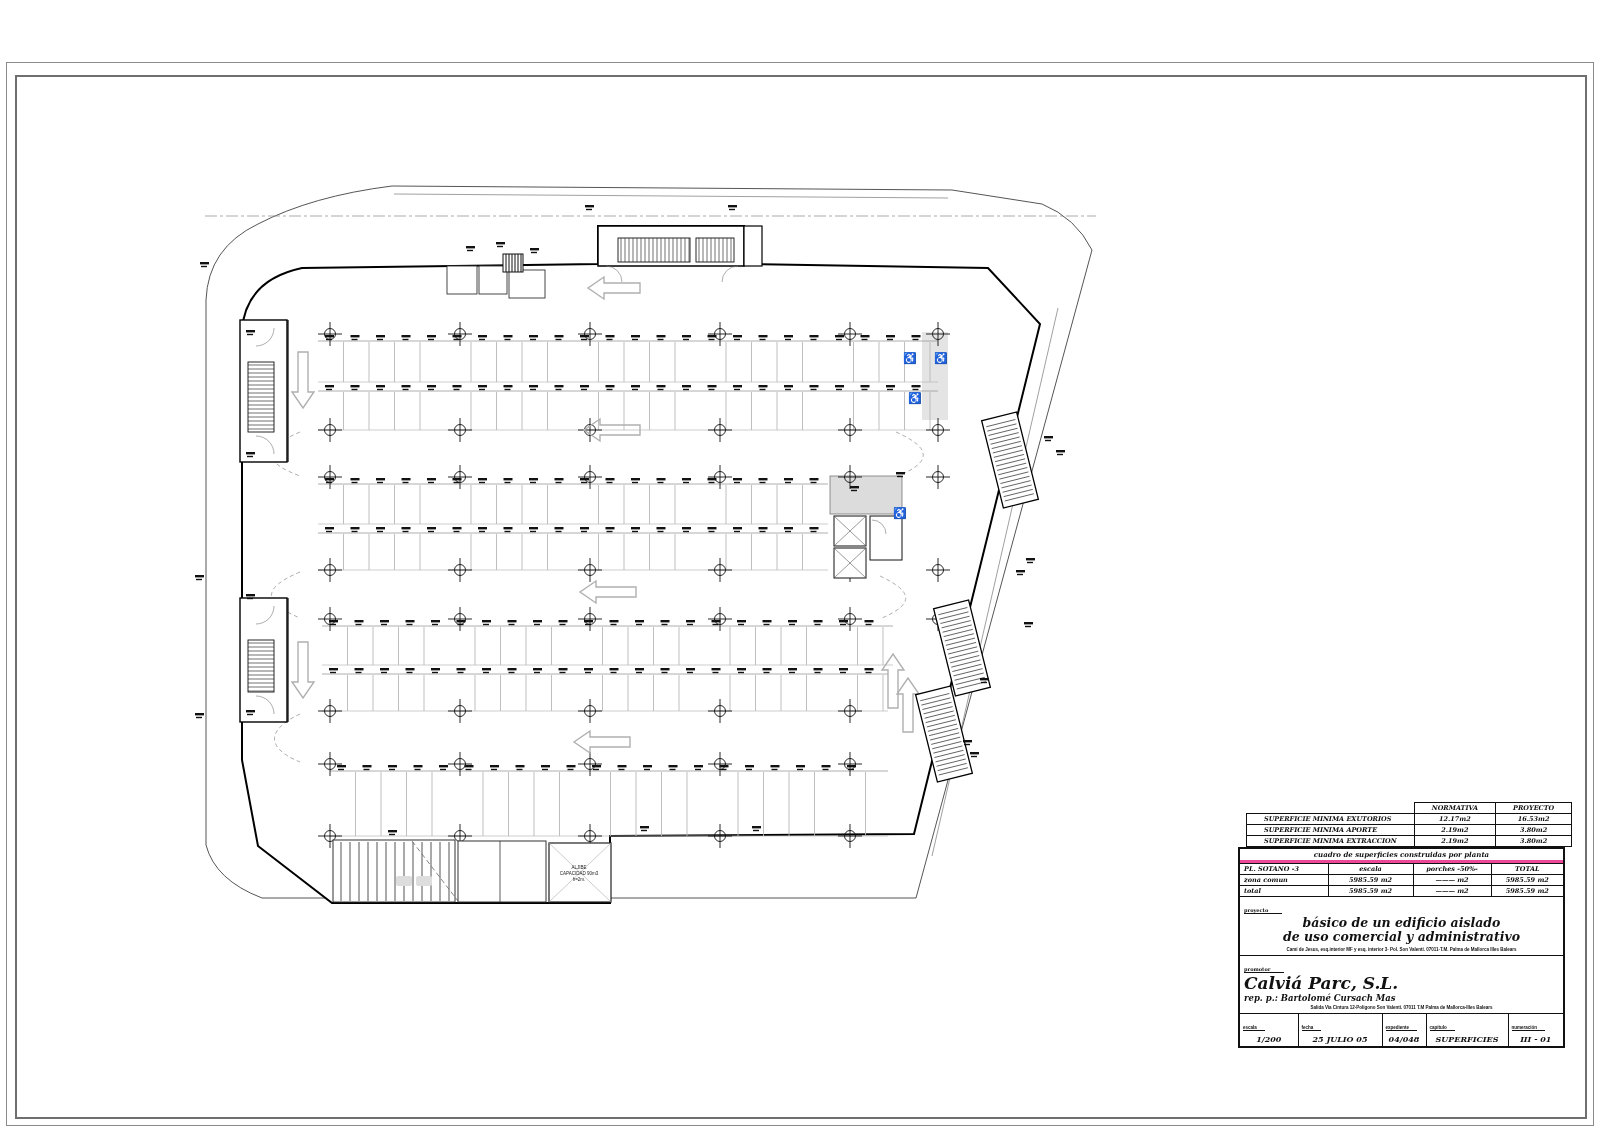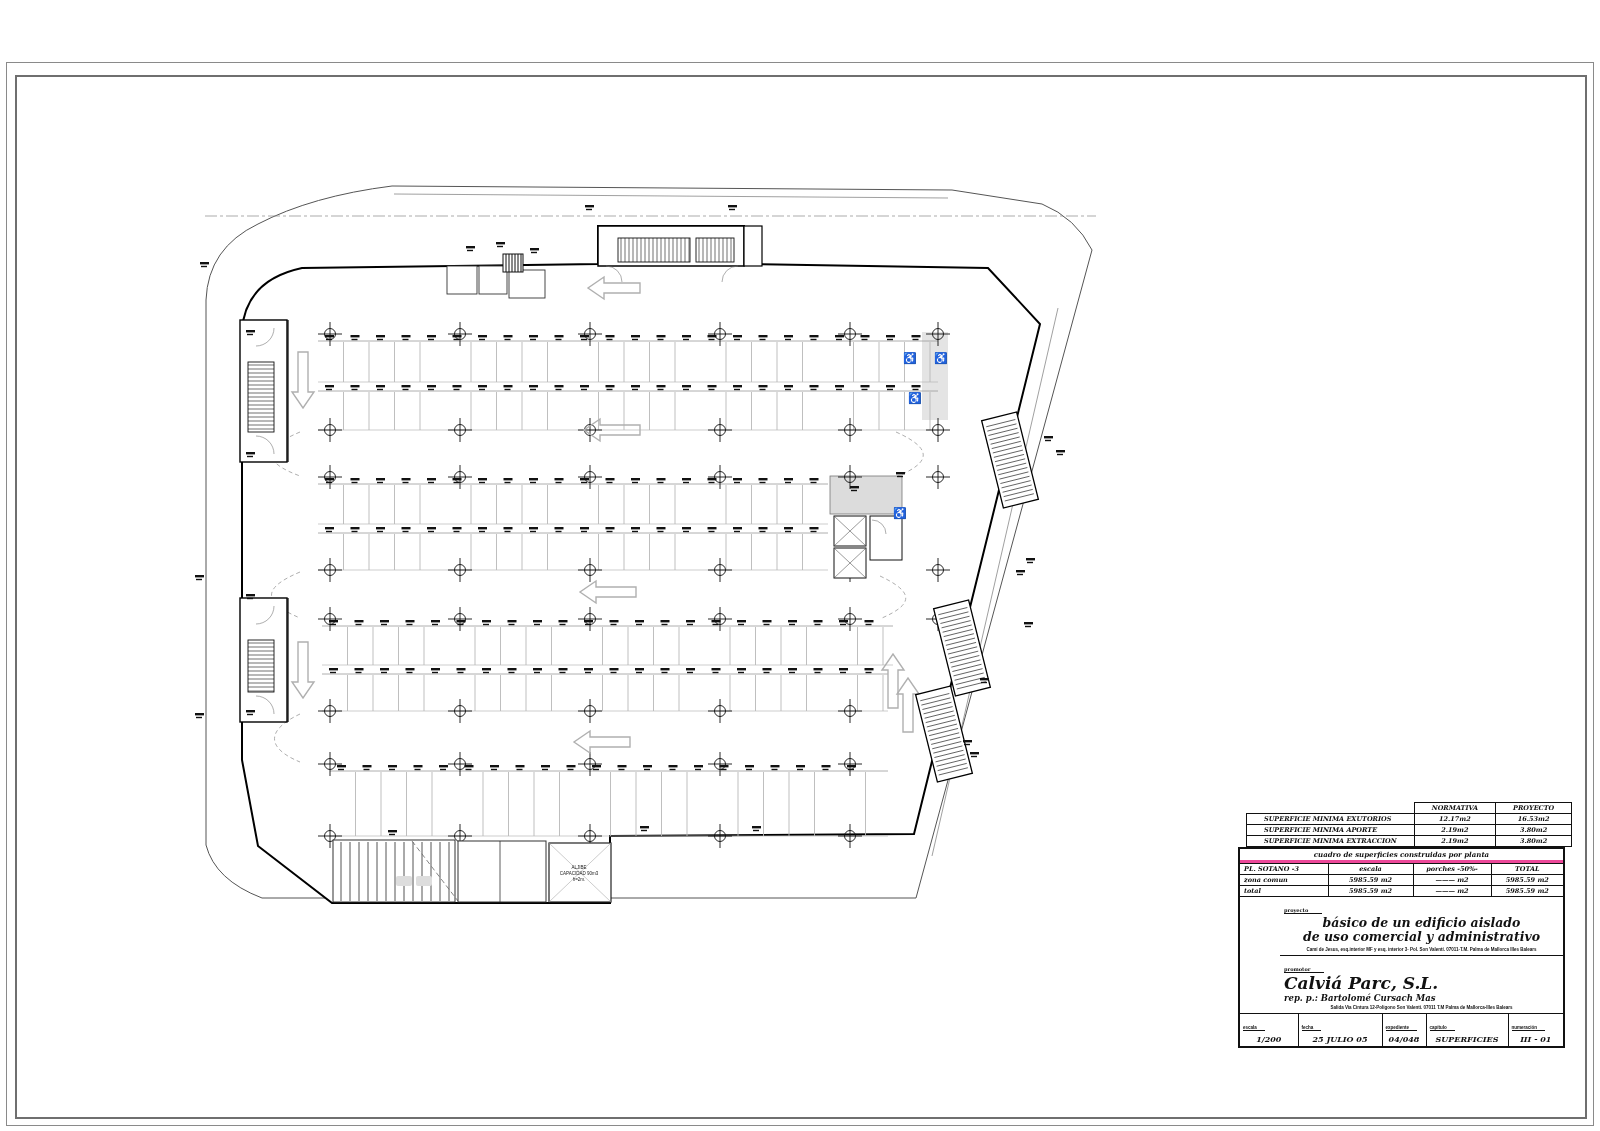--- a/index.html
+++ b/index.html
@@ -19,21 +19,21 @@
   .vt tr:first-child td:first-child{border:none;}
   .vt td.c{text-align:center;width:44px;}
   .tbmain{border:2px solid #111;background:#fff;}
   .cap{border-bottom:3px solid #ec4899;text-align:center;
     font:italic bold 7px "DejaVu Serif",serif;padding:1px 0;}
   .at{border-collapse:collapse;width:100%;}
   .at td{border:1px solid #111;border-left:none;border-right:1px solid #111;
     font:italic bold 6.5px "DejaVu Serif",serif;padding:1px 4px;text-align:center;}
   .at td:first-child{text-align:left;}
   .at td:last-child{border-right:none;}
-  .sec{border-top:1.5px solid #111;padding:1px 4px 3px 4px;position:relative;margin-left:40px;}
+  .sec{border-top:1.5px solid #111;padding:1px 4px 3px 4px;position:relative;}
   .slab{font:bold 5px "DejaVu Serif",serif;border-bottom:1px solid #111;
     display:inline-block;padding-right:14px;}
   .ptitle{font:italic bold 12.5px "DejaVu Serif",serif;text-align:center;line-height:1.15;}
   .tiny{font:bold 4.5px "Liberation Sans",sans-serif;text-align:center;
     white-space:nowrap;overflow:hidden;margin-top:2px;}
   .bigname{font:italic bold 17px "DejaVu Serif",serif;line-height:1.05;}
   .rep{font:italic bold 8.5px "DejaVu Serif",serif;}
   .script{font:italic 19px "DejaVu Serif",serif;text-align:center;letter-spacing:2px;
     line-height:1;}
   .script2{font:italic 9px "DejaVu Serif",serif;text-align:center;letter-spacing:1px;}

